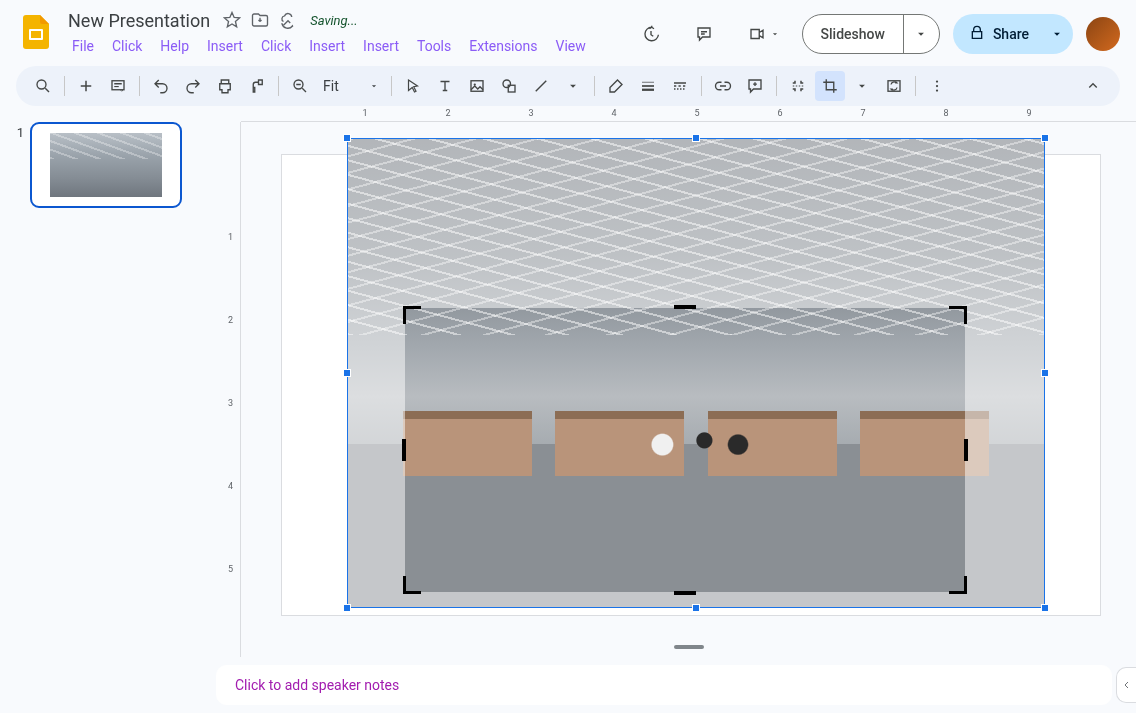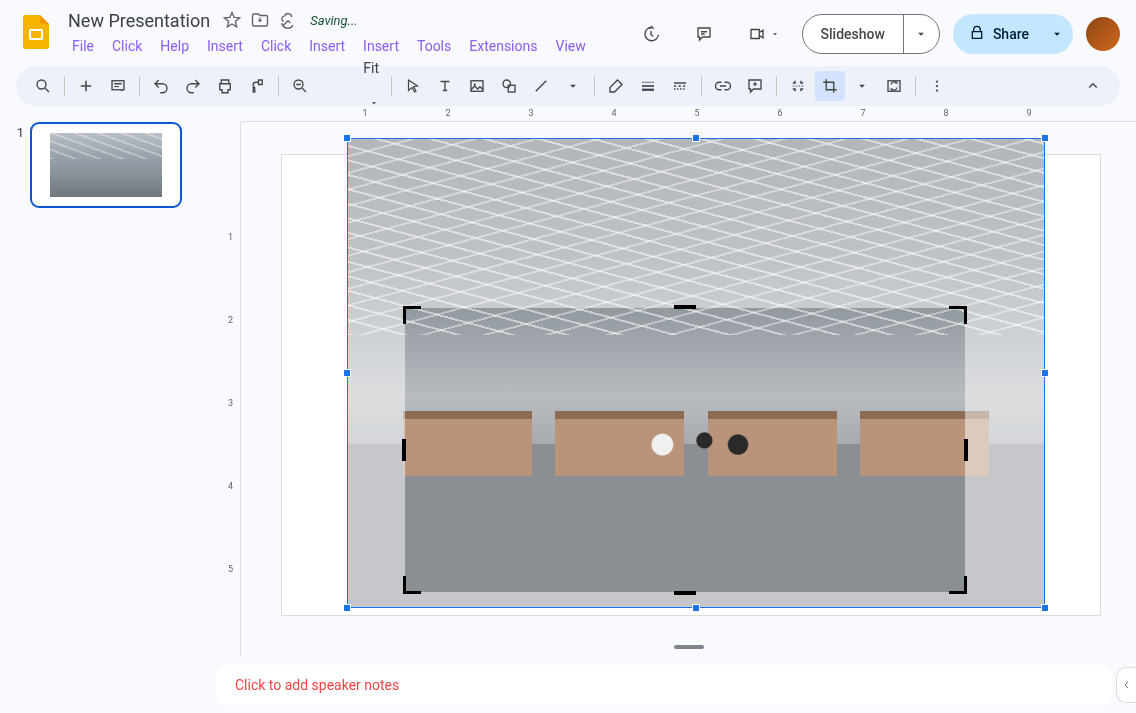--- a/index.html
+++ b/index.html
@@ -24,21 +24,21 @@
 .share-btn { display: flex; align-items: center; height: 40px; background: #c2e7ff; border-radius: 20px; overflow: hidden; }
 .share-main { padding: 0 12px 0 16px; display: flex; align-items: center; gap: 8px; color: #001d35; font-weight: 500; cursor: pointer; height: 100%; }
 .share-drop { width: 32px; height: 100%; display: flex; align-items: center; justify-content: center; cursor: pointer; color: #001d35; }
 .avatar { width: 34px; height: 34px; border-radius: 50%; background: linear-gradient(135deg, #8b4513, #d2691e); cursor: pointer; overflow:hidden; }
 
 
 .toolbar { display: flex; align-items: center; margin: 6px 16px 0; height: 40px; background: #edf2fa; border-radius: 24px; padding: 0 12px; gap: 2px; }
 .tool-btn { min-width: 30px; height: 30px; display: flex; align-items: center; justify-content: center; color: #444746; cursor: pointer; border-radius: 4px; }
 .tool-btn.active { background: #d3e3fd; }
 .tool-sep { width: 1px; height: 20px; background: #c7c7c7; margin: 0 4px; }
-.zoom-area { display: flex; align-items: flex-end; gap: 18px; padding: 0 6px; cursor: pointer; min-width: 68px; flex-direction: column; }
+.zoom-area { display: flex; align-items: center; gap: 18px; padding: 0 6px; cursor: pointer; min-width: 68px; }
 .tool-spacer { flex: 1; }
 
 
 .body-area { display: flex; height: calc(713px - 60px - 46px - 56px); position: relative; }
 .filmstrip { width: 205px; padding: 16px 10px; overflow-y: auto; }
 .slide-thumb-row { display: flex; gap: 6px; }
 .slide-num { font-size: 13px; color: #3c4043; width: 14px; text-align: right; padding-top: 3px; }
 .slide-thumb { width: 152px; height: 86px; background: #fff; border: 2px solid #0b57d0; border-radius: 9px; position: relative; overflow: hidden; display:flex; align-items:center; justify-content:center; }
 .thumb-img { width: 112px; height: 64px; background: linear-gradient(180deg, #b8bfc6 0%, #9aa3ab 35%, #858d95 70%, #6f767e 100%); position: relative; }
 .thumb-img::after { content:""; position:absolute; left:0; right:0; top:0; height:40%; background: repeating-linear-gradient(20deg, rgba(255,255,255,0.3) 0 2px, transparent 2px 8px); }
@@ -79,21 +79,21 @@
 .crop-edge.r { top:50%; right:-3px; height:22px; width:4px; transform:translateY(-50%); }
 .sel-box { position:absolute; left:106px; top:16px; width:698px; height:470px; border: 1px solid #1a73e8; pointer-events:none; }
 .sel-handle { position:absolute; width:8px; height:8px; background:#1a73e8; border: 1px solid #fff; pointer-events:auto; cursor:pointer; }
 .sel-handle.tl{left:-5px;top:-5px;} .sel-handle.tr{right:-5px;top:-5px;} .sel-handle.bl{left:-5px;bottom:-5px;} .sel-handle.br{right:-5px;bottom:-5px;}
 .sel-handle.tc{left:50%;top:-5px;transform:translateX(-50%);} .sel-handle.bc{left:50%;bottom:-5px;transform:translateX(-50%);}
 .sel-handle.lc{top:50%;left:-5px;transform:translateY(-50%);} .sel-handle.rc{top:50%;right:-5px;transform:translateY(-50%);}
 .grabber { position:absolute; left:50%; bottom:8px; width:30px; height:4px; background:#80868b; border-radius:2px; transform:translateX(-50%); }
 
 
 .notes-wrap { position:absolute; left:0; right:0; bottom:0; height:56px; display:flex; align-items:center; padding: 0 16px; gap: 20px; background:#f8fafd; }
-.notes-area { flex:1; height:40px; margin-left: 200px; margin-right: 8px; background:#fff; border-radius: 10px; display:flex; align-items:center; padding: 0 18px; color:#ef4444; font-size:14px; border:1px solid #fff; }
+.notes-area { flex:1; height:40px; margin-left: 200px; margin-right: 8px; background:#fff; border-radius: 10px; display:flex; align-items:center; padding: 0 18px; color:#a21caf; font-size:14px; border:1px solid #fff; }
 .bottom-icon { width:36px; height:36px; display:flex; align-items:center; justify-content:center; cursor:pointer; color:#444746; border-radius:18px; }
 .bottom-left-icons { position:absolute; left:16px; bottom:10px; display:flex; gap:8px; }
 .explore-chevron { position:absolute; right:0; bottom:10px; width:20px; height:36px; background:#fff; border:1px solid #dadce0; border-right:none; border-radius: 10px 0 0 10px; display:flex; align-items:center; justify-content:center; cursor:pointer; color:#5f6368;}
 
 svg { width: 18px; height: 18px; fill: currentColor; }
 .sm svg { width: 14px; height: 14px; }
 </style>
 </head>
 <body>
 

